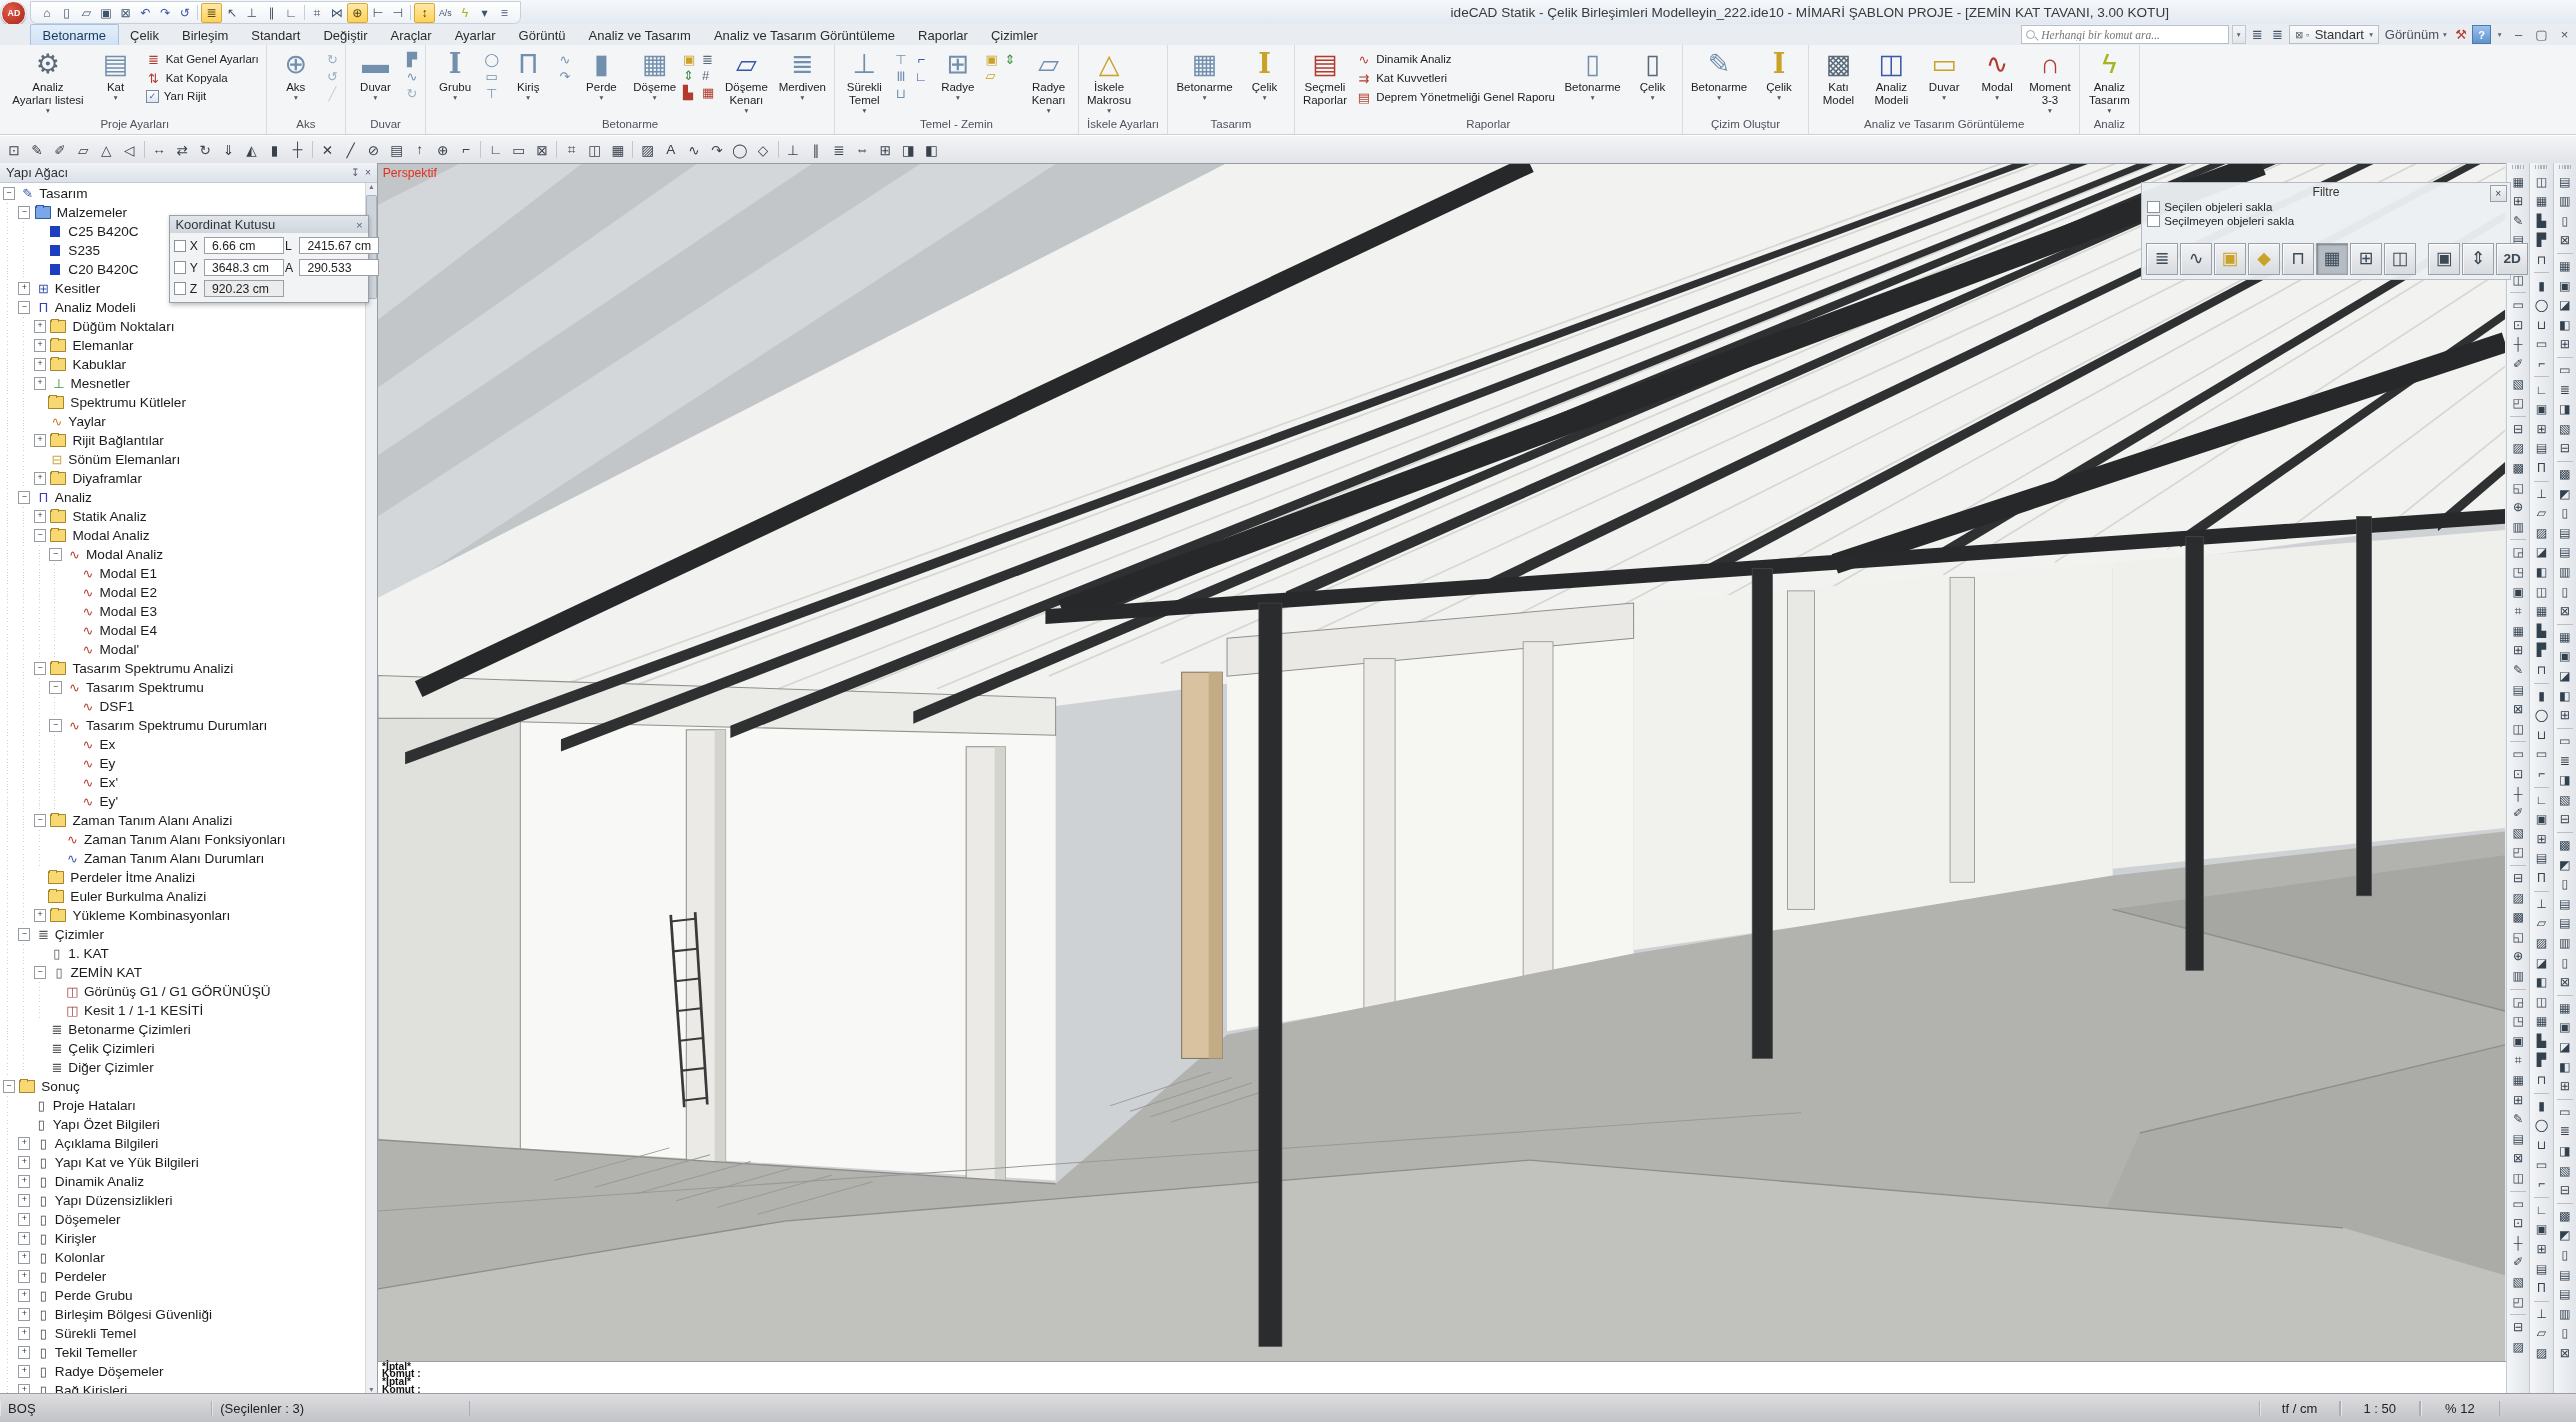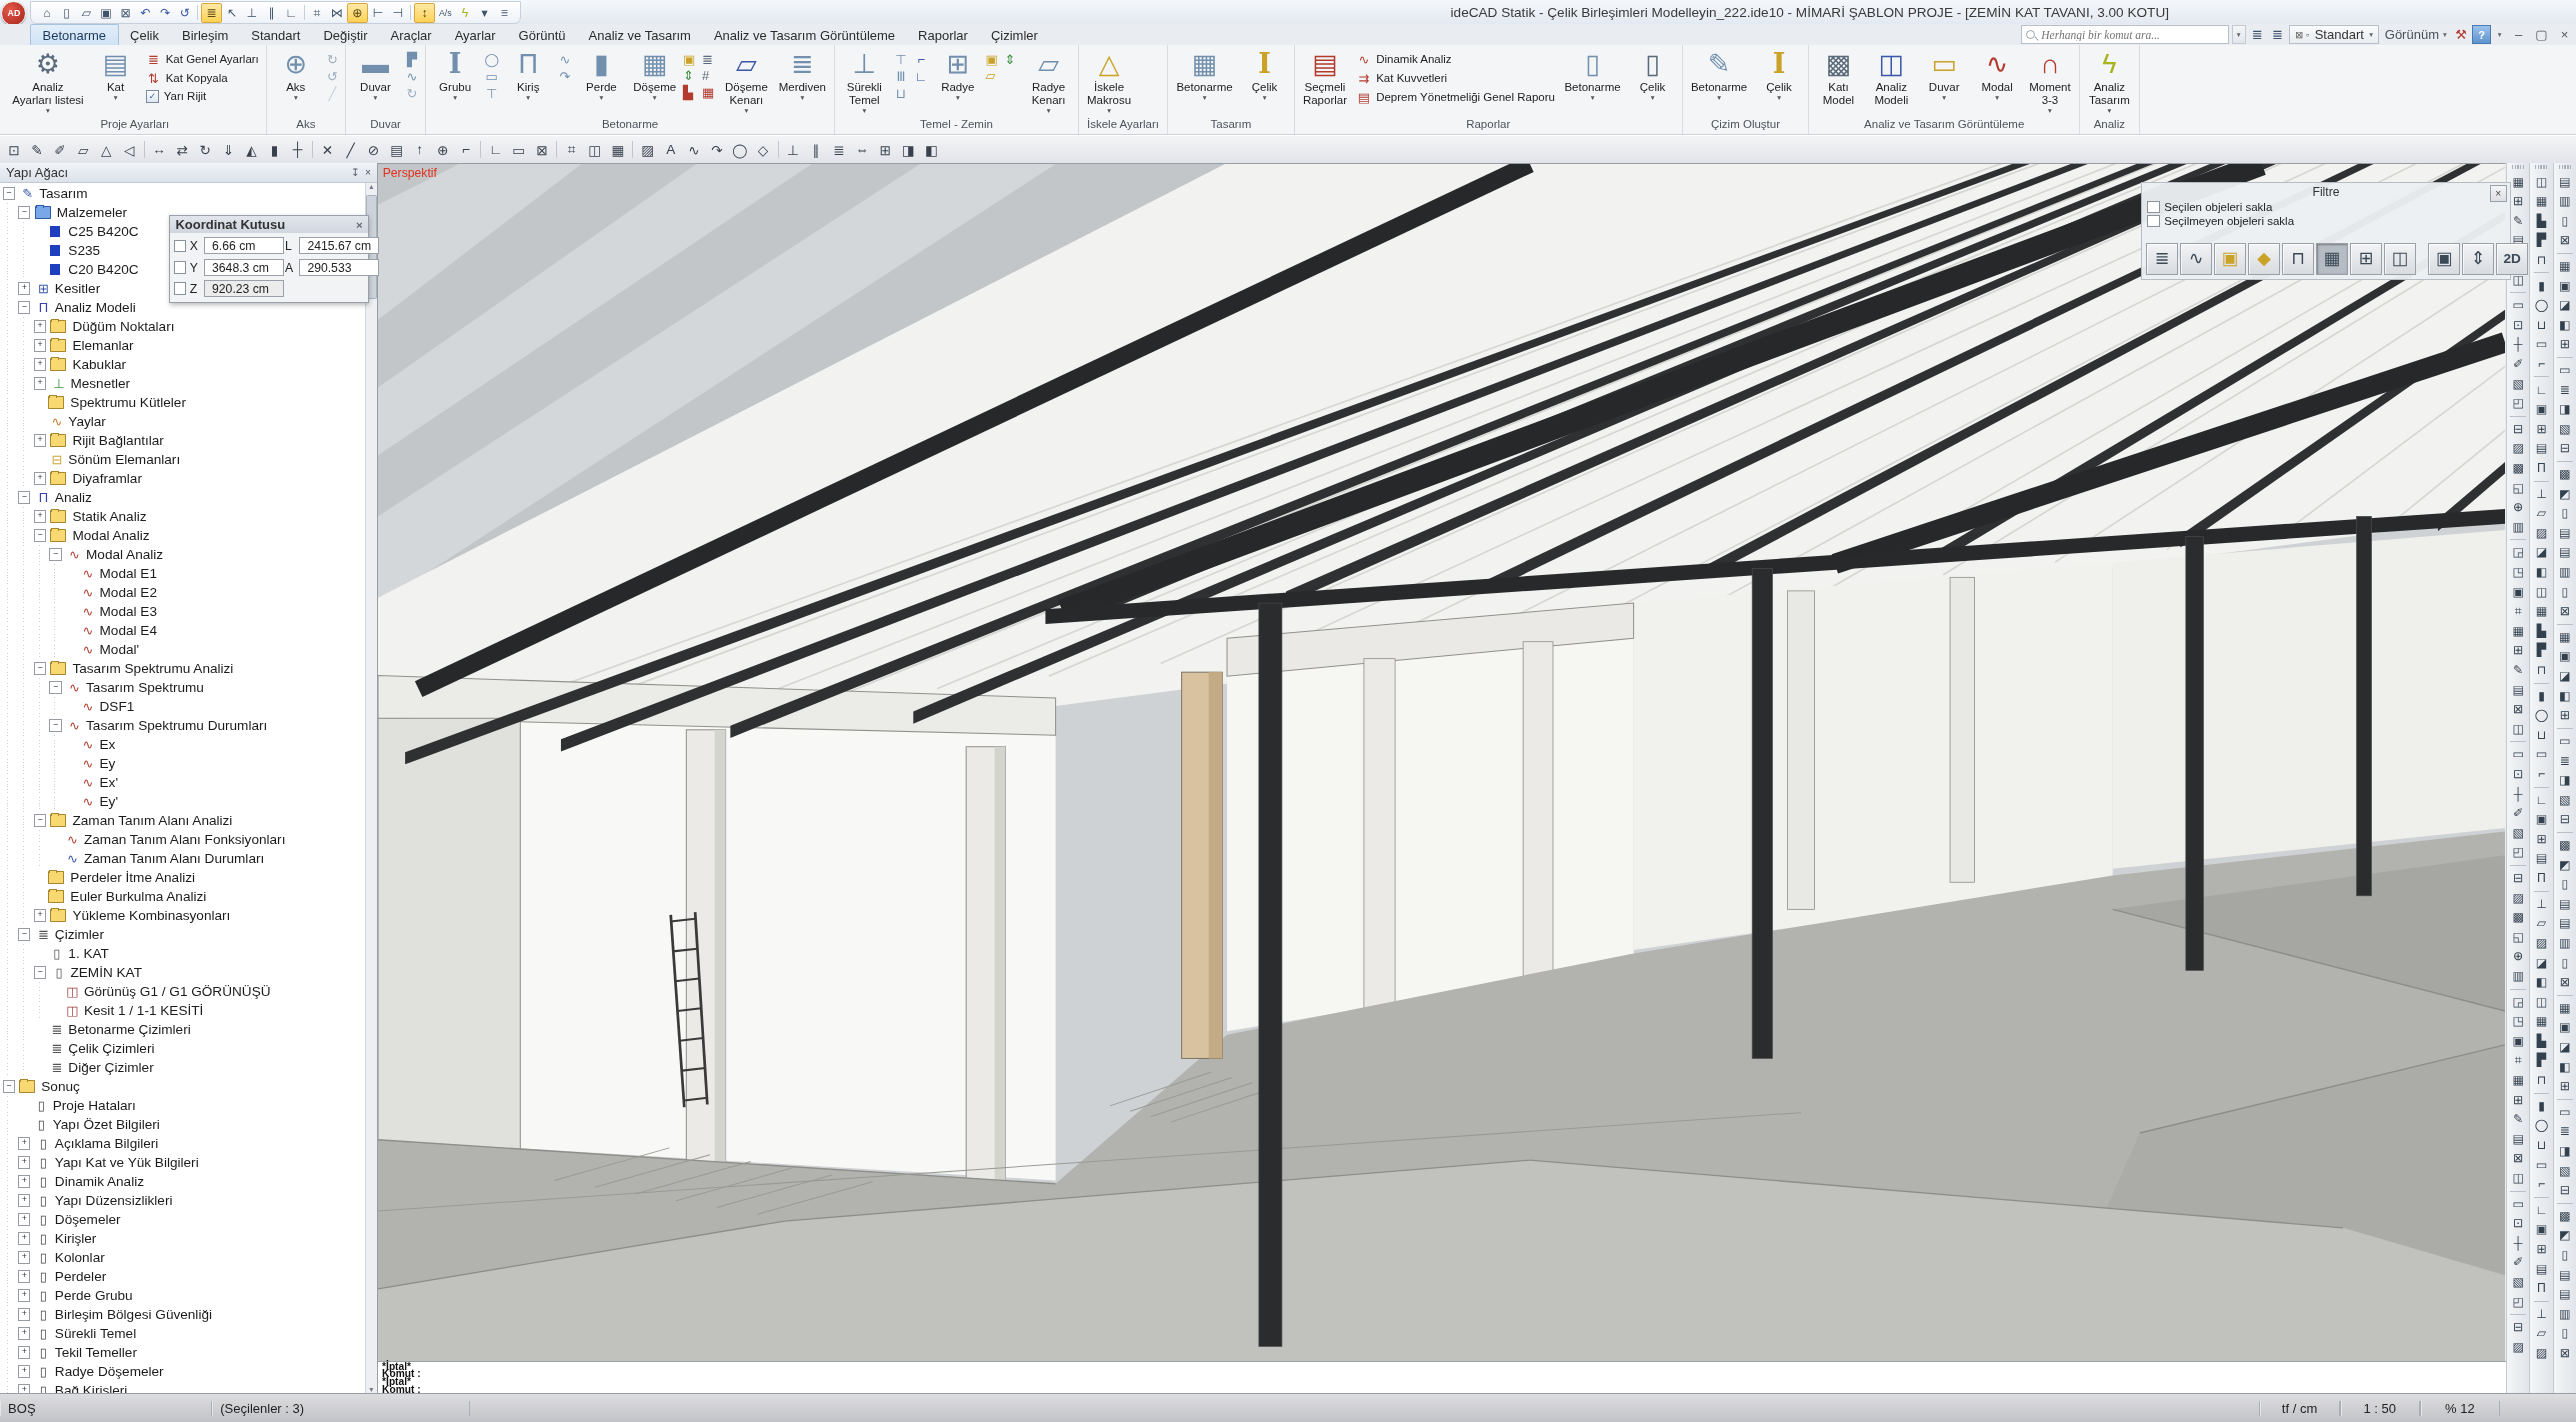--- a/index.html
+++ b/index.html
@@ -83,21 +83,21 @@
   .tifolder::before{content:"";position:absolute;top:-2.7px;left:0;width:6.1px;height:2px;background:#f7d871;border:0.7px solid #a8862c;border-bottom:none}
   .tifolder.blue{background:#7aa7e8;border-color:#2c5aa8}.tifolder.blue::before{background:#7aa7e8;border-color:#2c5aa8}
   .tisq{width:10.2px;height:10.2px;flex:none;background:#1d3fbf;margin:0 8.1px 0 2px}
   
   .viewport{position:absolute;left:377px;top:163px;width:2128px;height:1199px;background:#cfd2d4;border:0.7px solid #979da5;box-sizing:border-box}
   .vp-label{position:absolute;left:4.7px;top:2px;font-size:12.2px;color:#e2301c;z-index:5}
   
   .coordbox{position:absolute;left:169px;top:215px;width:198px;height:86px;background:#f2f3f5;border:0.7px solid #9aa0a8;
             box-shadow:1.4px 2px 4.7px rgba(0,0,0,.28);z-index:30}
   .cb-header{height:17px;background:linear-gradient(#e2e6ec,#cfd6de);display:flex;align-items:center;padding:0 5.4px;
-             font-size:13px;font-weight:bold;color:#333}
+             font-size:13px;font-weight:normal;color:#333}
   .cb-close{margin-left:auto;font-size:11.5px;color:#667}
   .cb-body{position:relative;height:68px}
   .cb-row{position:absolute;display:flex;align-items:center;gap:3.4px}
   .cb-chk{width:10.2px;height:10.2px;border:0.7px solid #8a929c;background:#fff}
   .cb-key{font-size:12.2px;color:#222;width:11px}
   .cb-val{width:64px;height:15px;background:#fff;border:0.7px solid #9aa0a8;font-size:12.2px;display:flex;align-items:center;padding:0 7px}
   .cb-val.dis{background:#ececec}
   
   .filterpanel{position:absolute;left:2141px;top:182px;width:368px;height:96px;background:rgba(236,239,243,.96);
                border:0.7px solid #b6bcc4;z-index:20}

